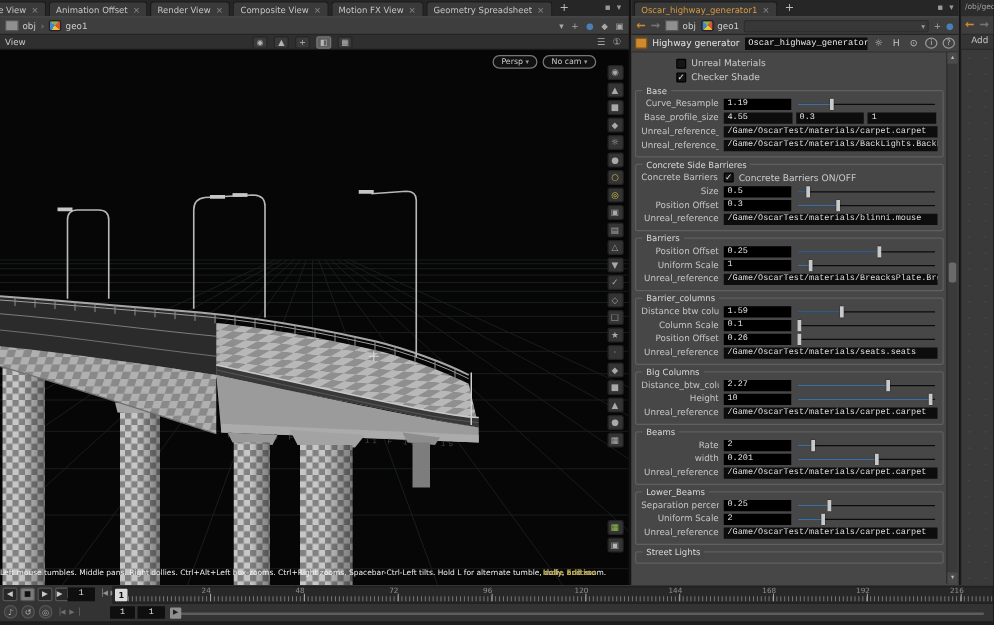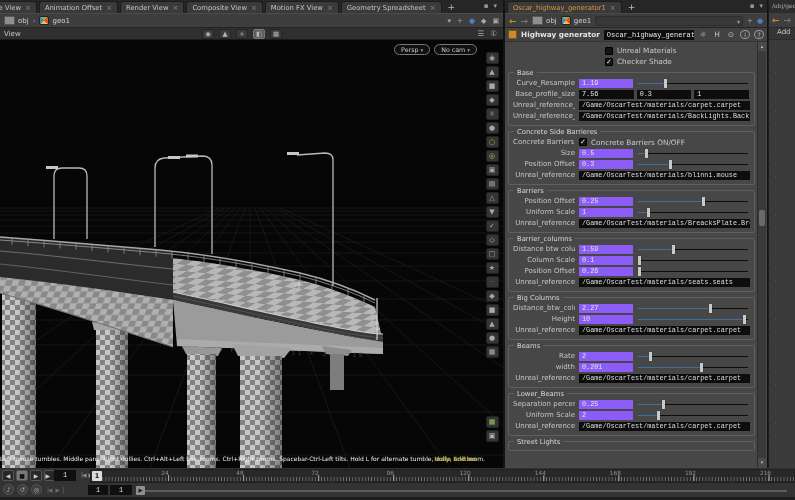--- a/index.html
+++ b/index.html
@@ -44,34 +44,34 @@
   #vp-status{position:absolute;left:0;bottom:6px;width:460px;text-align:center;font-size:6px;color:#efefef;white-space:nowrap}
   #vp-edition{position:absolute;right:26px;bottom:6px;font-size:6px;font-weight:bold;color:#b9a33c}
   #vp-svg{position:absolute;left:0;top:0}
   #grid-lines line{stroke:#1a211e;stroke-width:.7}
   #rail-posts path{stroke:#8d8d8d;stroke-width:.8;fill:none}
 
   
   #right-pane{left:505px;top:0;width:262px;height:468px;background:#474747}
   #node-header{position:absolute;left:0;top:28px;right:0;height:14px;background:#424242;border-bottom:1px solid #333;display:flex;align-items:center;gap:4px;padding:0 3px}
   .node-ic{width:12px;height:9px;background:#cf8a2d;border-radius:1px;border:1px solid #7a5115}
-  #node-type{font-size:7.3px;font-weight:bold;color:#e2e2e2;white-space:nowrap}
+  #node-type{font-size:7.3px;font-weight:normal;color:#e2e2e2;white-space:nowrap}
   #node-name{width:126px;height:10px;background:#0d0d0d;color:#e8e8e8;font:7px "Liberation Mono",monospace;line-height:10px;padding-left:3px;white-space:nowrap;overflow:hidden}
   #node-hicons{margin-left:auto;display:flex;gap:4px;align-items:center}
   .hic{min-width:10px;height:10px;color:#c0c0c0;font-size:7.5px;text-align:center;line-height:10px}
   .hic.circ{width:9px;height:9px;border:1px solid #9a9a9a;border-radius:50%;font-size:6px;line-height:8px}
   #params-body{position:absolute;left:0;top:42px;right:11px;bottom:0;overflow:hidden}
-  .toggle-row{display:flex;align-items:center;height:11px;margin-left:100px;gap:4px}
+  .toggle-row{display:flex;align-items:center;height:11px;margin-left:36px;gap:4px}
   .cb{width:8px;height:8px;background:#151515;border:1px solid #000;border-radius:1px;color:#e8e8e8;font-size:7px;line-height:7px;text-align:center}
   .tog-label{font-size:7.3px;color:#c9c9c9}
   .section{position:relative;border:1px solid #5f5f5f;border-radius:2px;margin:5px 1px 0 3px;padding:5px 2px 3px}
   .sec-title{position:absolute;top:-4px;left:5px;background:#474747;padding:0 3px;font-size:6.8px;color:#d8d8d8;white-space:nowrap}
   .prow{display:flex;align-items:center;height:10px;margin-bottom:1px;padding-left:2px}
   .rlabel{width:62px;text-align:right;margin-right:4px;font-size:7px;color:#c5c5c5;white-space:nowrap;overflow:hidden;flex:none}
-  .vfield{width:54px;height:9px;background:#8b5cf6;color:#e6e6e6;font:6.8px "Liberation Mono",monospace;line-height:9px;padding-left:3px;flex:none;overflow:hidden;white-space:nowrap}
+  .vfield{width:54px;height:9px;background:#000000;color:#e6e6e6;font:6.8px "Liberation Mono",monospace;line-height:9px;padding-left:3px;flex:none;overflow:hidden;white-space:nowrap}
   .tfield{flex:1;height:9px;background:#0d0d0d;color:#dedede;font:6.8px "Liberation Mono",monospace;line-height:9px;padding-left:3px;overflow:hidden;white-space:nowrap;margin-right:2px}
   .mfield{flex:1;height:9px;background:#0d0d0d;color:#e6e6e6;font:6.8px "Liberation Mono",monospace;line-height:9px;padding-left:3px;margin-right:3px;overflow:hidden}
   .slid{flex:1;height:9px;position:relative;margin:0 4px 0 5px}
   .slid .track{position:absolute;left:0;right:0;top:4px;height:1.5px;background:#0c0c0c}
   .slid .fill{position:absolute;left:0;top:4px;height:1.5px;background:#3e6f9e}
   .slid .hand{position:absolute;top:0;width:3px;height:9px;background:#c9c9c9;box-shadow:0 0 1px #000}
   #pscroll{position:absolute;right:1px;top:42px;bottom:1px;width:9px;background:#3a3a3a;border-left:1px solid #2c2c2c}
   #pscroll .thumb{position:absolute;left:1px;right:1px;top:168px;height:16px;background:#6a6a6a;border-radius:2px}
   #pscroll .sb{position:absolute;left:0;right:0;height:9px;background:#4a4a4a;color:#bbb;font-size:5px;text-align:center;line-height:9px}
 
@@ -416,21 +416,21 @@
               <div class="rlabel">Curve_Resample</div>
               <div class="vfield">1.19</div>
               <div class="slid">
                 <div class="track"></div>
                 <div class="fill" style="width: 25%;"></div>
                 <div class="hand" style="left: calc(25% - 2px);"></div>
               </div>
             </div>
             <div class="prow">
               <div class="rlabel">Base_profile_size</div>
-              <div class="mfield">7.56</div>
+              <div class="mfield">4.55</div>
               <div class="mfield">0.3</div>
               <div class="mfield">1</div>
             </div>
             <div class="prow">
               <div class="rlabel">Unreal_reference_cu...</div>
               <div class="tfield">/Game/OscarTest/materials/carpet.carpet</div>
             </div>
             <div class="prow">
               <div class="rlabel">Unreal_reference_asp...</div>
               <div class="tfield">/Game/OscarTest/materials/BackLights.BackLights</div>

